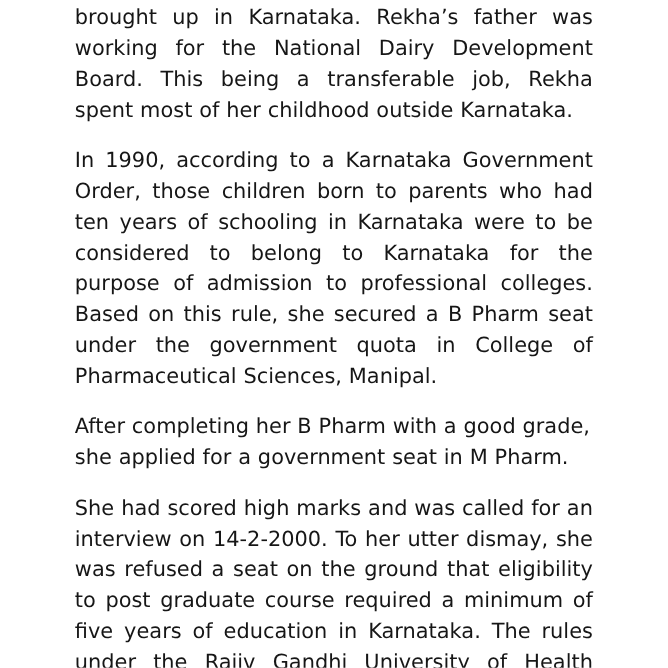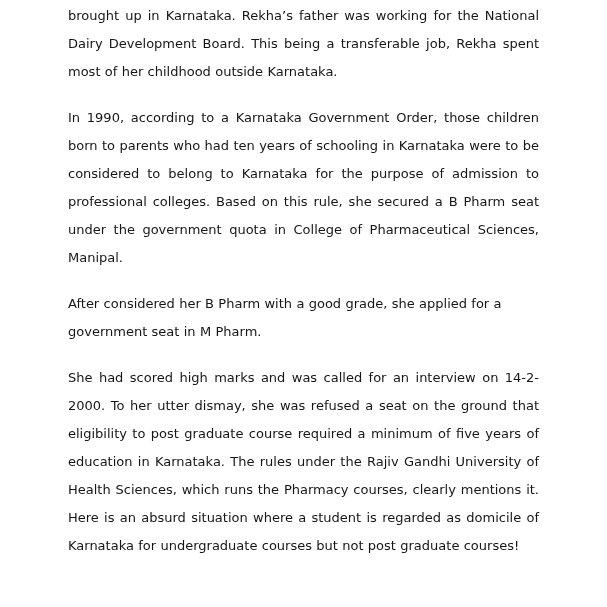--- a/index.html
+++ b/index.html
@@ -19,21 +19,21 @@
     width: 607px;
     height: 607px;
     padding: 0 68px 0 68px;
     background: #ffffff;
   }
   .doc-body {
     padding-top: 2px;
   }
   p.para {
     margin: 0 0 18px 0;
-    font-size: 13px;
+    font-size: 19px;
     line-height: 28px;
     text-align: justify;
     text-justify: inter-word;
     word-spacing: 0.2px;
     color: #161616;
   }
   p.para.nojustify {
     text-align: left;
   }
   .clip-top {
@@ -41,16 +41,16 @@
     margin-top: -9px;
   }
 </style>
 </head>
 <body>
 
 <div class="page">
   <div class="doc-body">
     <p class="para clip-top">brought up in Karnataka. Rekha’s father was working for the National Dairy Development Board. This being a transferable job, Rekha spent most of her childhood outside Karnataka.</p>
     <p class="para">In 1990, according to a Karnataka Government Order, those children born to parents who had ten years of schooling in Karnataka were to be considered to belong to Karnataka for the purpose of  admission to professional colleges.  Based on this rule, she secured a B Pharm seat under the government quota in College of Pharmaceutical Sciences, Manipal.</p>
-    <p class="para nojustify">After considered her B Pharm with a good grade, she applied for a government seat in M Pharm.</p>
+    <p class="para nojustify">After completing her B Pharm with a good grade, she applied for a government seat in M Pharm.</p>
     <p class="para">She had  scored high marks and was called for an interview on 14-2-2000. To her utter dismay, she was refused a seat on the ground that eligibility to post graduate course required a minimum of five years of education in Karnataka. The rules under the Rajiv Gandhi University of Health Sciences, which runs the Pharmacy courses, clearly mentions it.  Here is an absurd situation where a student is regarded as domicile of Karnataka for undergraduate courses but not post graduate courses!</p>
   </div>
 </div>
 
 </body></html>

